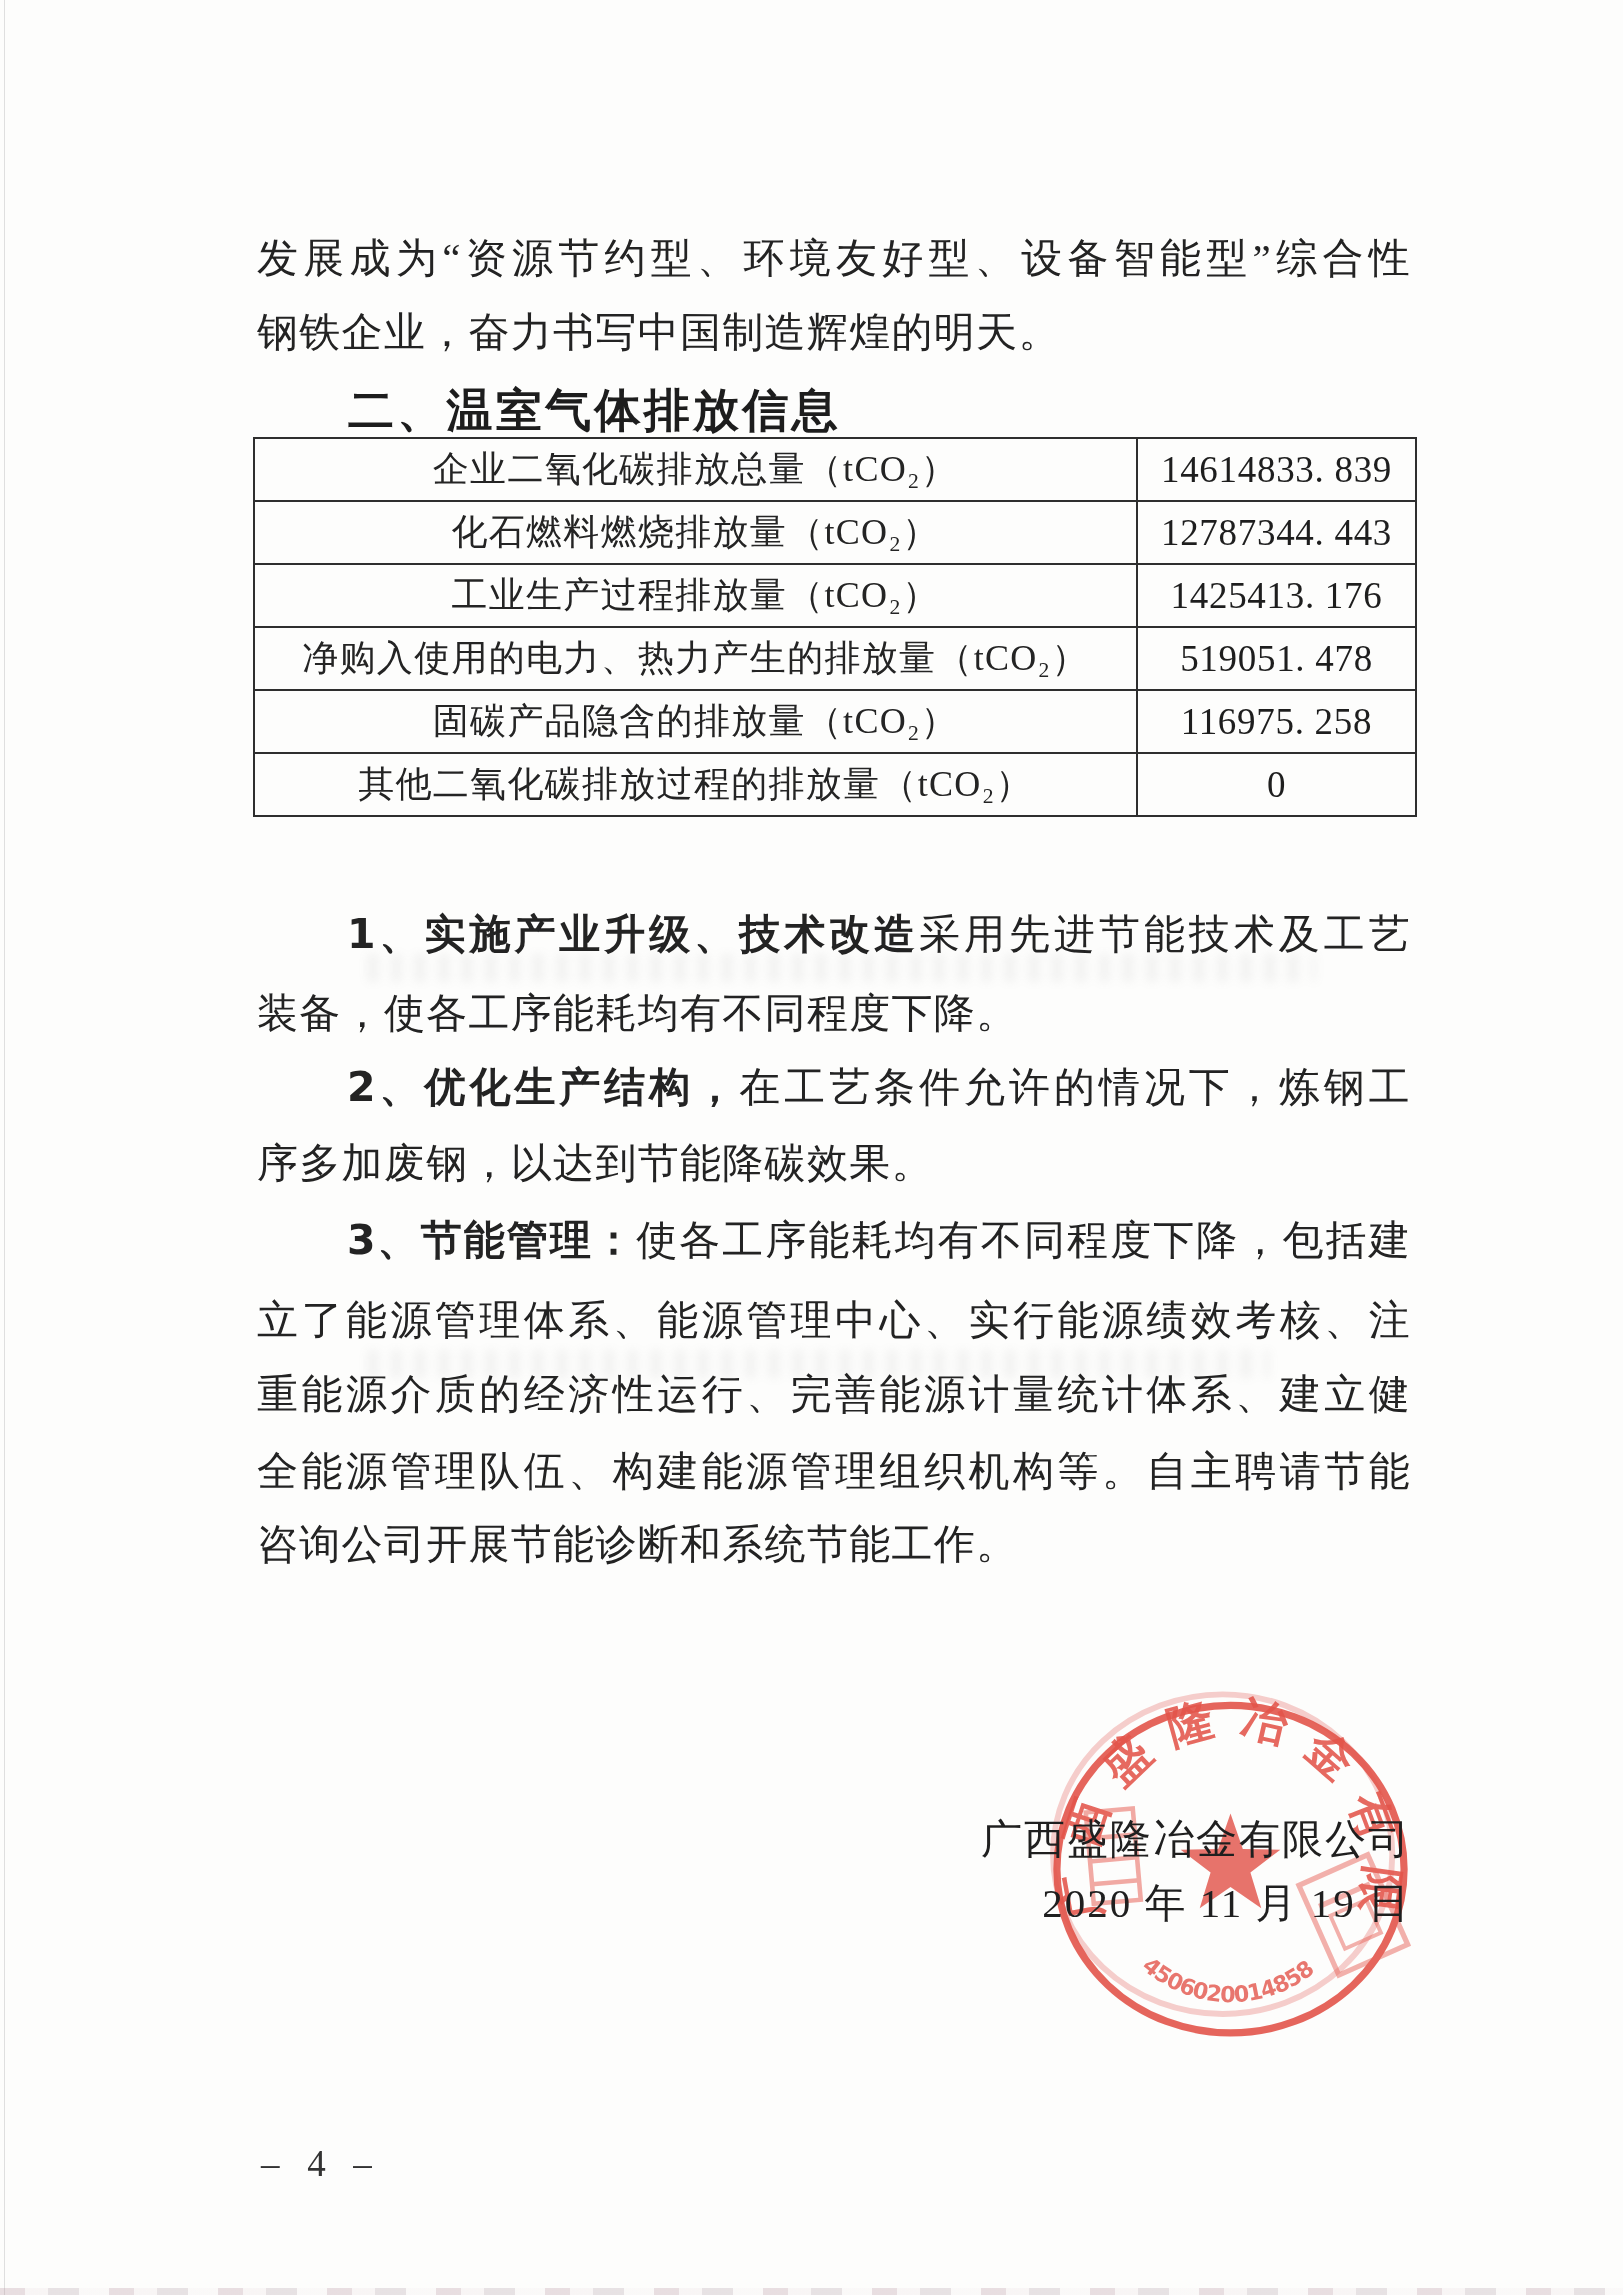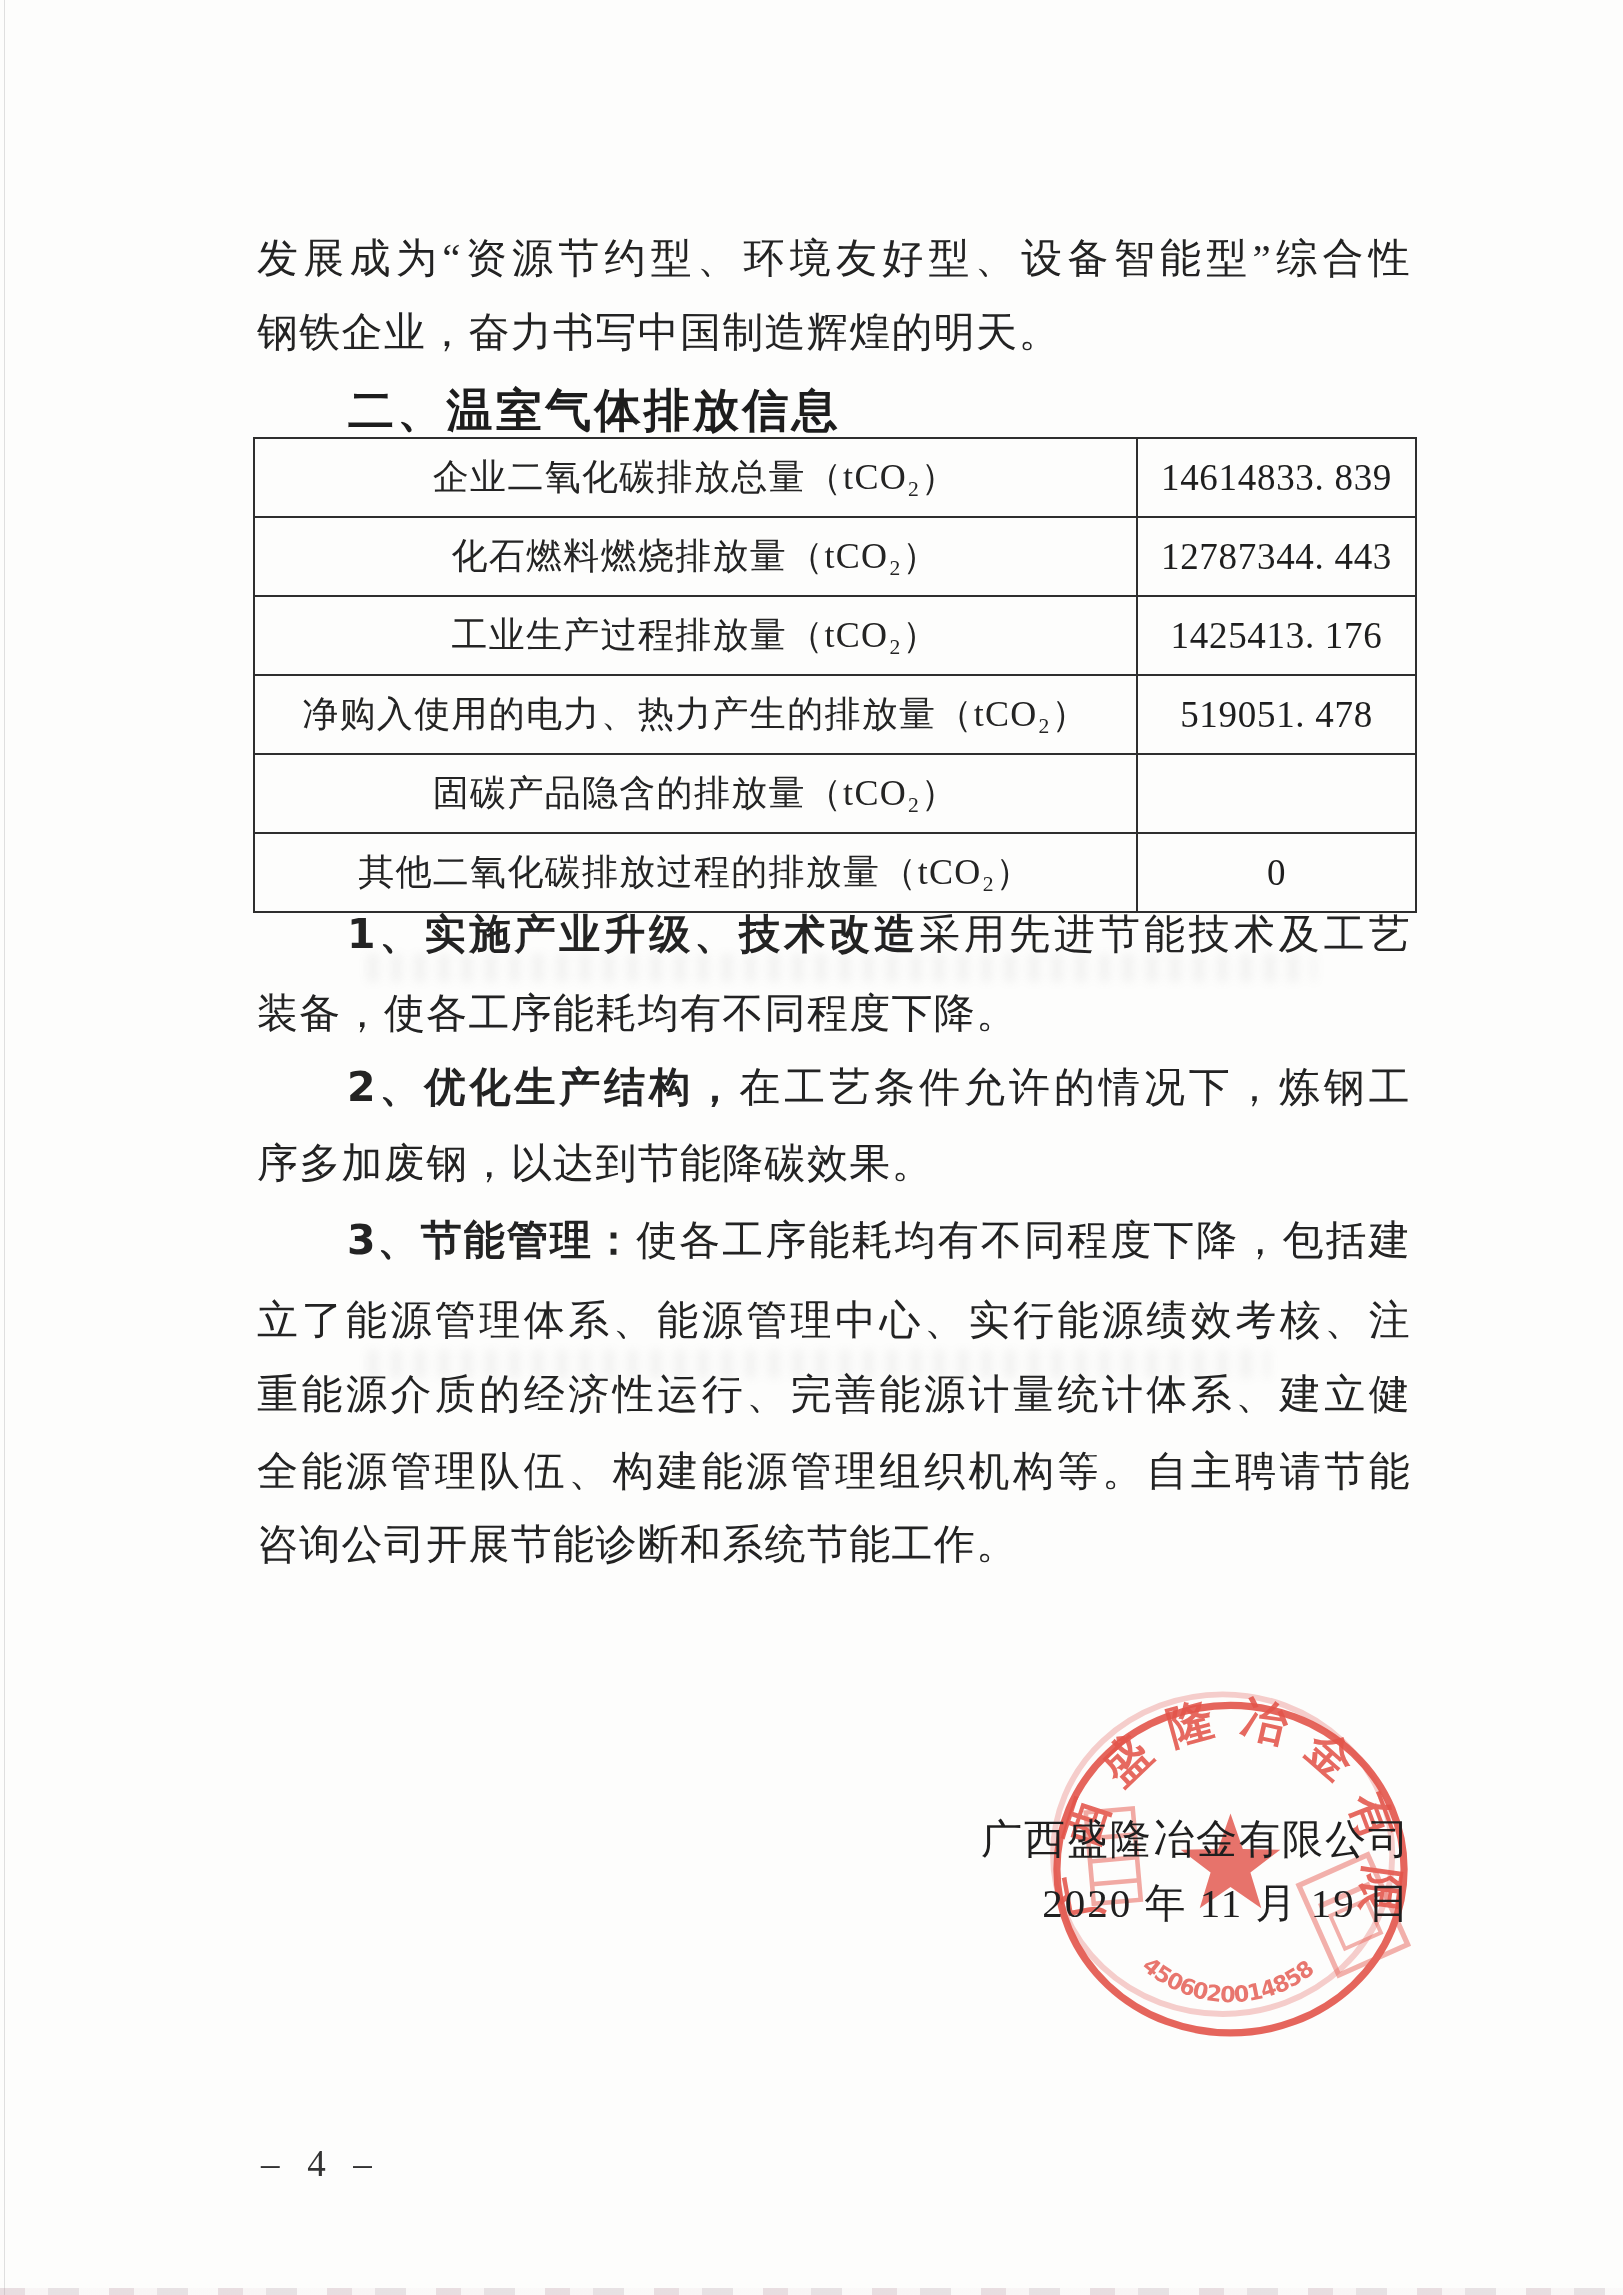--- a/index.html
+++ b/index.html
@@ -27,21 +27,21 @@
     position:absolute;left:348px;
     font-size:46px;line-height:46px;letter-spacing:3.3px;color:#1d1d1d;
     font-weight:700;font-family:"DejaVu Sans","Liberation Sans",sans-serif;
     white-space:nowrap;
   }
   
   .etable{
     position:absolute;left:253px;top:437px;width:1160px;
     border:2.6px solid #2e2e2e;background:transparent;
   }
-  .trow{display:flex;height:77px;border-top:2px solid #2e2e2e;}
+  .trow{display:flex;height:61px;border-top:2px solid #2e2e2e;}
   .trow:first-child{border-top:none;}
   .tlabel{
     flex:0 0 881px;display:flex;align-items:center;justify-content:center;
     font-size:36px;letter-spacing:1.3px;color:#242424;
     border-right:2px solid #2e2e2e;
   }
   .tvalue{
     flex:1;display:flex;align-items:center;justify-content:center;
     font-size:37px;color:#1e1e1e;letter-spacing:0.7px;
   }
@@ -101,20 +101,21 @@
     <div class="trow">
       <div class="tlabel">工业生产过程排放量（tCO₂）</div>
       <div class="tvalue">1425413. 176</div>
     </div>
     <div class="trow">
       <div class="tlabel">净购入使用的电力、热力产生的排放量（tCO₂）</div>
       <div class="tvalue">519051. 478</div>
     </div>
     <div class="trow">
       <div class="tlabel">固碳产品隐含的排放量（tCO₂）</div>
+      <div class="tvalue">116975. 258</div>
     </div>
     <div class="trow">
       <div class="tlabel">其他二氧化碳排放过程的排放量（tCO₂）</div>
       <div class="tvalue">0</div>
     </div>
   </div>
 
 
   <div class="bline ind fj" style="top:911px;"><span class="b">1、实施产业升级、技术改造</span><span>采用先进节能技术及工艺</span></div>
   <div class="bline last" style="top:990px;">装备，使各工序能耗均有不同程度下降。</div>

